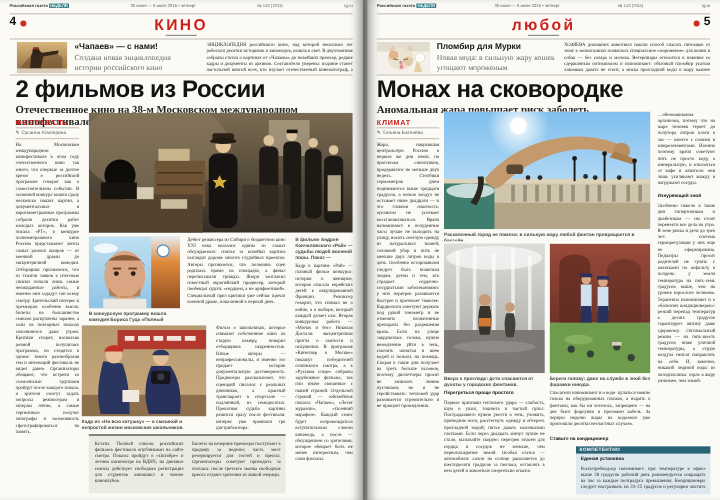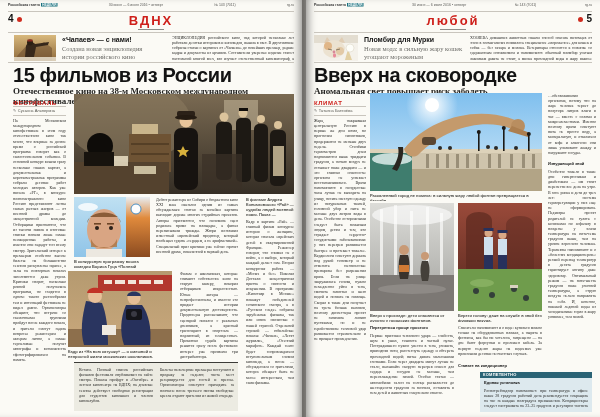--- a/index.html
+++ b/index.html
@@ -56,21 +56,21 @@
         <span>30 июня — 6 июля 2016 • четверг</span>
         <span>№ 143 (7011)</span>
         <span>rg.ru</span>
       </div>
     </div>
     <div class="rule" style="left:8px;right:8px;top:11px"></div>
     <div class="abs pnrow" style="left:8px;top:14px">
       <span class="pagenum">4</span>
       <span class="dot"></span>
     </div>
-    <div class="section-title" style="top:14px">ВДНХ</div>
+    <div class="section-title" style="top:14px">КИНО</div>
     <div class="section-underline" style="left:138px;width:26px;top:29px"></div>
 
     <div class="rule" style="left:8px;right:8px;top:32px"></div>
 
     <div class="photo" style="left:14px;top:35px;width:42px;height:26px">
       <svg viewBox="0 0 42 26">
         <defs>
             <linearGradient id="g1" x1="0" y1="0" x2="0" y2="1">
           <stop offset="0" stop-color="#d8b87c"></stop>
               <stop offset="1" stop-color="#8e6a3c"></stop>
@@ -84,21 +84,21 @@
         <rect x="0" y="22" width="42" height="4" fill="#e9e1cf" opacity=".85"></rect>
       </svg>
     </div>
     <div class="abs teaser-title" style="left:62px;top:36px;width:105px">«Чапаев» — с нами!</div>
     <div class="abs teaser-sub" style="left:62px;top:45px;width:102px">Создана новая энциклопедия истории российского кино</div>
     <div class="abs clip" style="left:172px;top:35px;width:122px;height:26px">
       <div class="micro">ЭНЦИКЛОПЕДИЯ российского кино, над которой несколько лет работали десятки историков и киноведов, вышла в свет. В двухтомнике собраны статьи о картинах от «Чапаева» до новейших премьер, редкие кадры и документы из архивов. Составители уверены: издание станет настольной книгой всех, кто изучает отечественный кинематограф, а молодым режиссерам поможет почувствовать себя частью большой традиции.</div>
     </div>
     <div class="rule" style="left:8px;right:8px;top:62px"></div>
 
-    <div class="abs headline" style="left:13px;top:65px">15 фильмов из России</div>
+    <div class="abs headline" style="left:13px;top:65px">2 фильмов из России</div>
     <div class="abs deck" style="left:13px;top:87px;width:280px">Отечественное кино на 38-м Московском международном кинофестивале</div>
 
     <div class="abs rubric" style="left:13px;top:100px">ФЕСТИВАЛЬ</div>
     <div class="rule" style="left:13px;width:53px;top:106px"></div>
     <div class="abs" style="left:13px;top:108px;width:55px;height:6px">
       <div class="byline">
         <span class="pen">✎</span>
         <span>Сусанна Альперина</span>
       </div>
     </div>
@@ -275,22 +275,22 @@
         <circle cx="36" cy="13" r="4" fill="#fdfdf8" stroke="#ddd6c6" stroke-width=".6"></circle>
       </svg>
     </div>
     <div class="abs teaser-title" style="left:58px;top:36px;width:100px">Пломбир для Мурки</div>
     <div class="abs teaser-sub" style="left:58px;top:45px;width:100px">Новая мода: в сильную жару кошек угощают мороженым</div>
     <div class="abs clip" style="left:164px;top:35px;width:122px;height:26px">
       <div class="micro">ХОЗЯЕВА домашних животных нашли способ спасать питомцев от зноя: в зоомагазинах появилось специальное «мороженое» для кошек и собак — без сахара и молока. Ветеринары относятся к новинке со сдержанным оптимизмом и напоминают: обычный пломбир усатым лакомкам давать не стоит, а миска прохладной воды в жару важнее любых десертов.</div>
     </div>
     <div class="rule" style="left:8px;right:8px;top:62px"></div>
 
-    <div class="abs headline" style="left:8px;top:65px">Вверх на сковородке</div>
-    <div class="abs deck" style="left:8px;top:87px;width:270px">Аномальная свет повышает риск заболеть</div>
+    <div class="abs headline" style="left:8px;top:65px">Монах на сковородке</div>
+    <div class="abs deck" style="left:8px;top:87px;width:270px">Аномальная жара повышает риск заболеть</div>
 
     <div class="abs rubric" style="left:8px;top:100px">КЛИМАТ</div>
     <div class="rule" style="left:8px;width:52px;top:106px"></div>
     <div class="abs" style="left:8px;top:108px;width:55px;height:6px">
       <div class="byline">
         <span class="pen">✎</span>
         <span>Татьяна Батенёва</span>
       </div>
     </div>
     <div class="rule" style="left:8px;width:52px;top:115px"></div>

